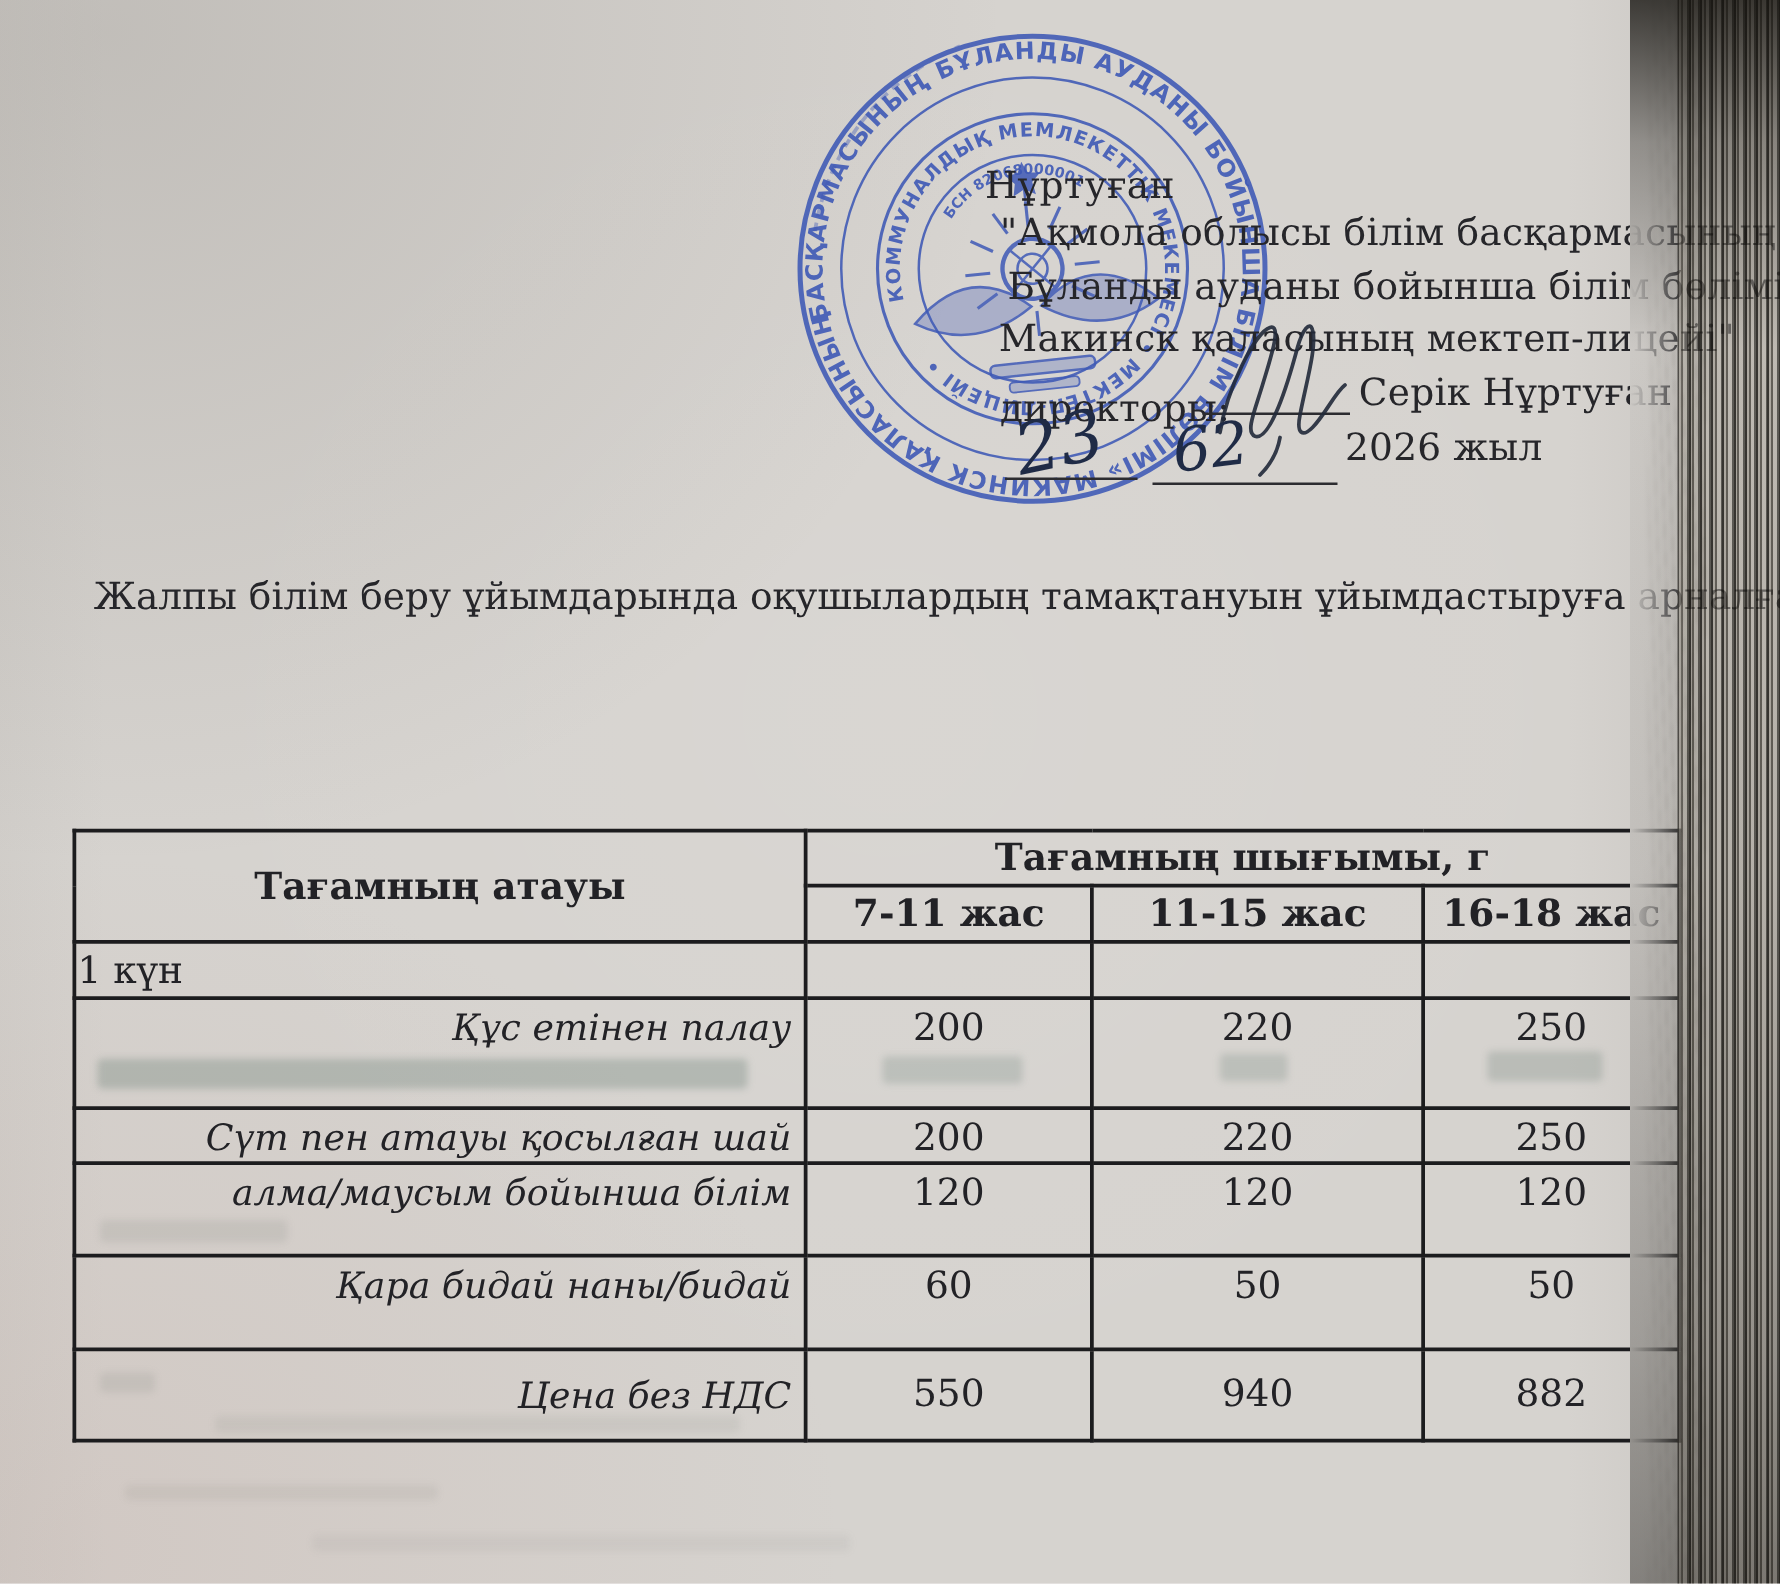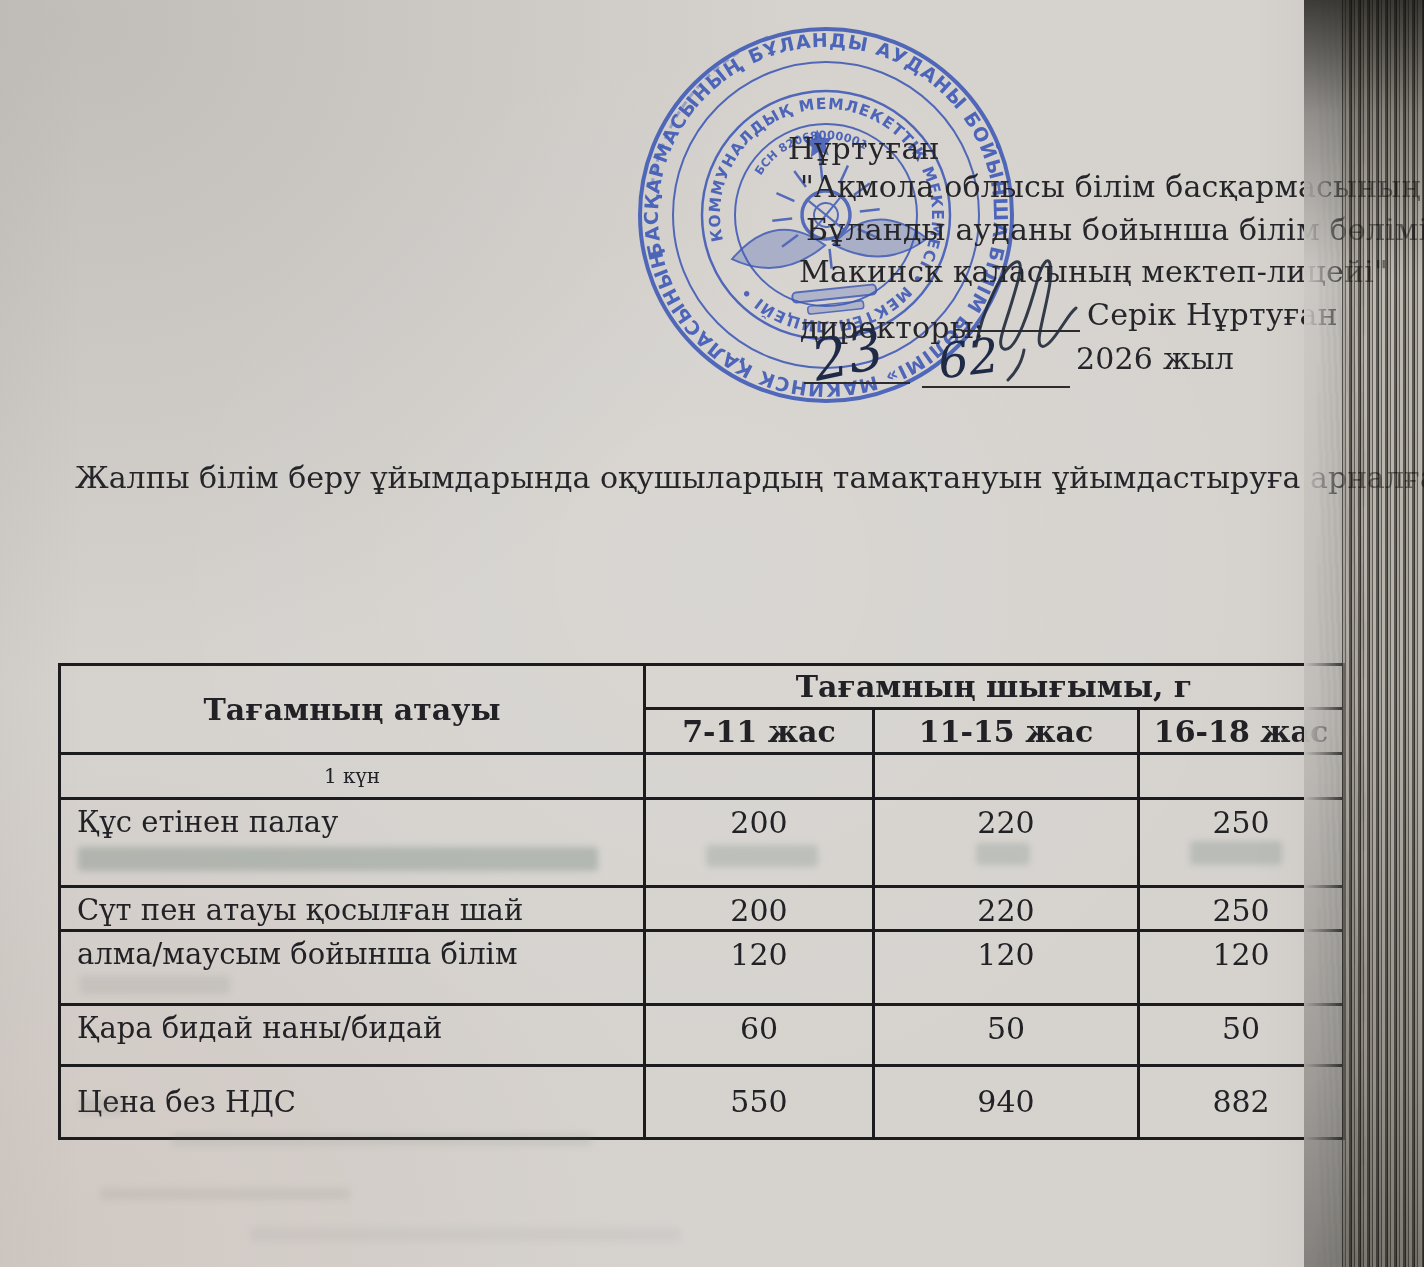--- a/index.html
+++ b/index.html
@@ -47,23 +47,23 @@
   table.menu{
     position:absolute; left:58px; top:663px;
     border-collapse:collapse; table-layout:fixed;
     width:1284px; background:transparent;
   }
   table.menu td, table.menu th{
     border:3px solid #1c1c1e; font-weight:normal;
     font-size:29px; color:#222226; overflow:hidden;
   }
   table.menu .hdr{font-weight:bold; font-size:30px; text-align:center; vertical-align:middle;}
-  table.menu .namecell{text-align:left; padding:5px 10px 0 16px; vertical-align:top;}
+  table.menu .namecell{text-align:right; padding:5px 10px 0 16px; vertical-align:top;font-style:italic;}
   table.menu .valcell{text-align:center; vertical-align:top; padding-top:5px; font-size:30px;}
-  table.menu .daycell{text-align:center; vertical-align:middle; font-size:20px;}
+  table.menu .daycell{text-align:left; vertical-align:middle; font-size:30px;}
   table.menu .midv{vertical-align:middle; padding-top:0;}
   .ghost{position:absolute; filter:blur(3px); border-radius:4px; pointer-events:none;}
   .stampwrap{position:absolute; left:616px; top:5px; width:420px; height:420px; opacity:0.93;}
   .sig{position:absolute; left:962px; top:248px;}
   .hw{position:absolute; font-family:"DejaVu Serif",serif; font-style:italic; color:#1f2b46;}
 </style>
 </head>
 <body>
 
 <div id="canvas">
@@ -180,21 +180,21 @@
       <td class="valcell">200</td>
       <td class="valcell">220</td>
       <td class="valcell">250</td>
     </tr>
     <tr style="height:74px;">
       <td class="namecell">алма/маусым бойынша білім</td>
       <td class="valcell">120</td>
       <td class="valcell">120</td>
       <td class="valcell">120</td>
     </tr>
-    <tr style="height:61px;">
+    <tr style="height:75px;">
       <td class="namecell">Қара бидай наны/бидай</td>
       <td class="valcell">60</td>
       <td class="valcell">50</td>
       <td class="valcell">50</td>
     </tr>
     <tr style="height:73px;">
       <td class="namecell midv" style="padding-top:0;">Цена без НДС</td>
       <td class="valcell midv">550</td>
       <td class="valcell midv">940</td>
       <td class="valcell midv">882</td>

